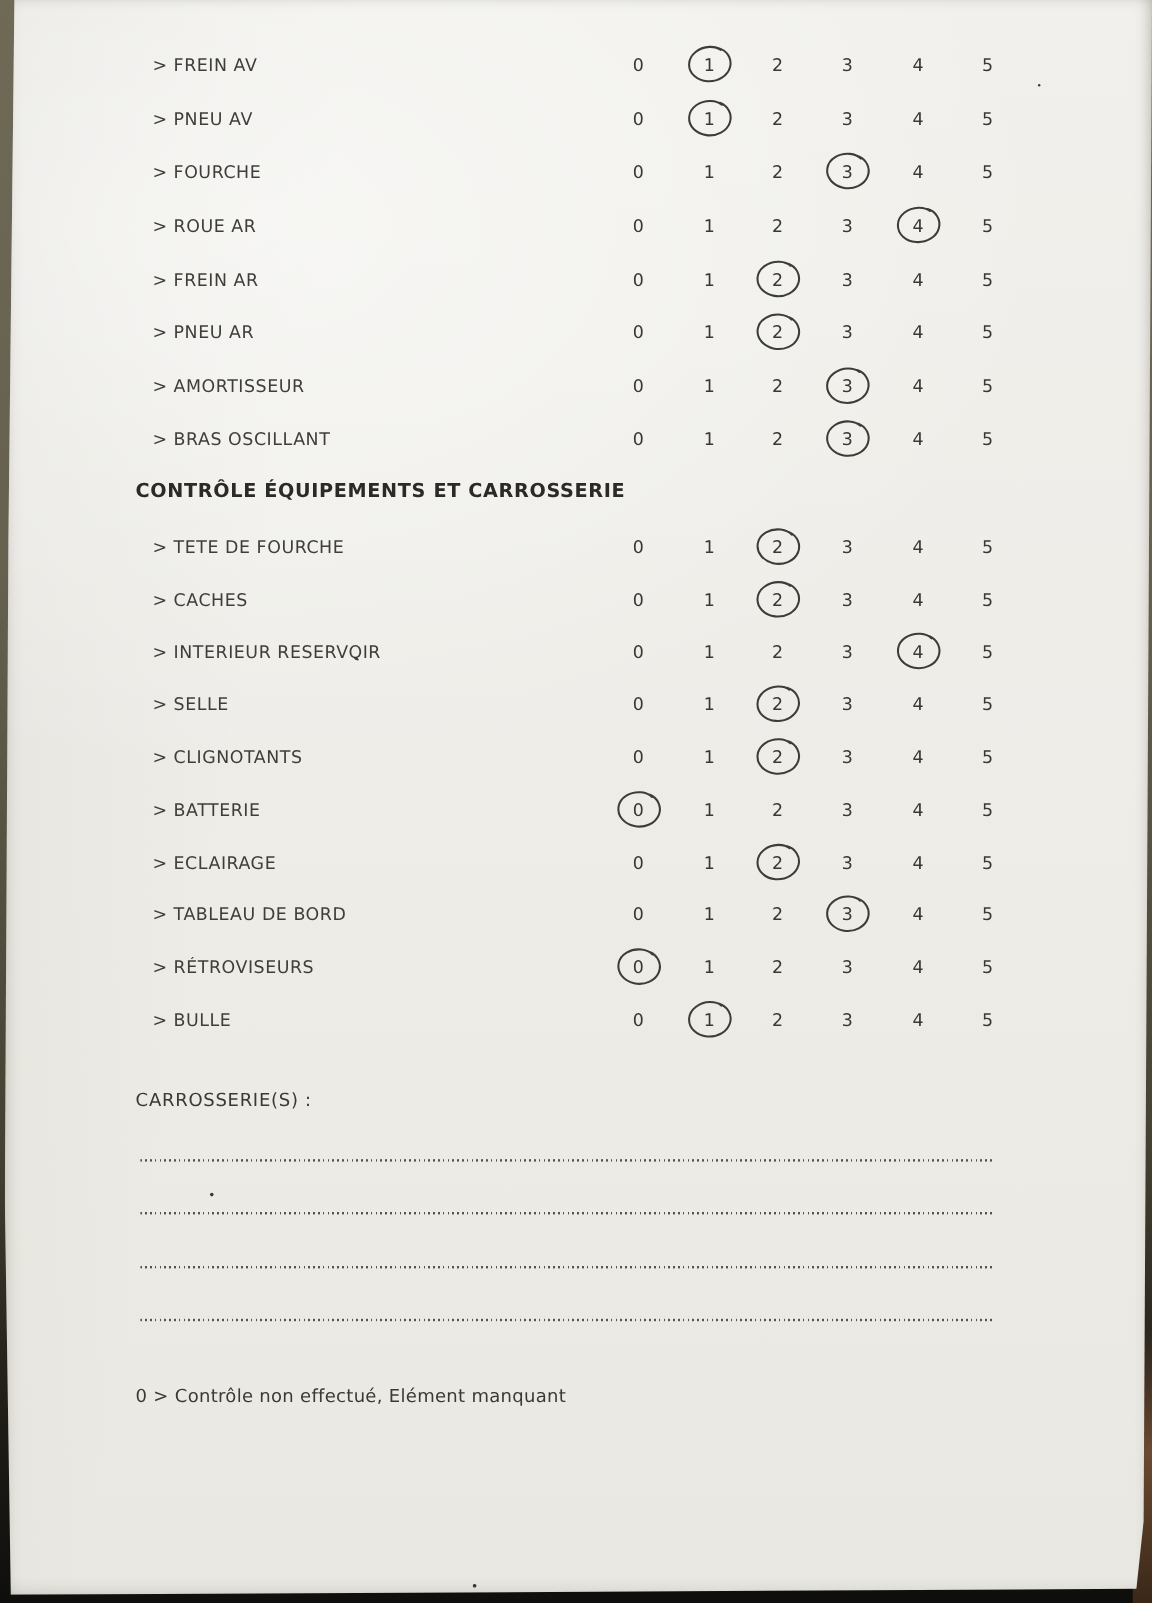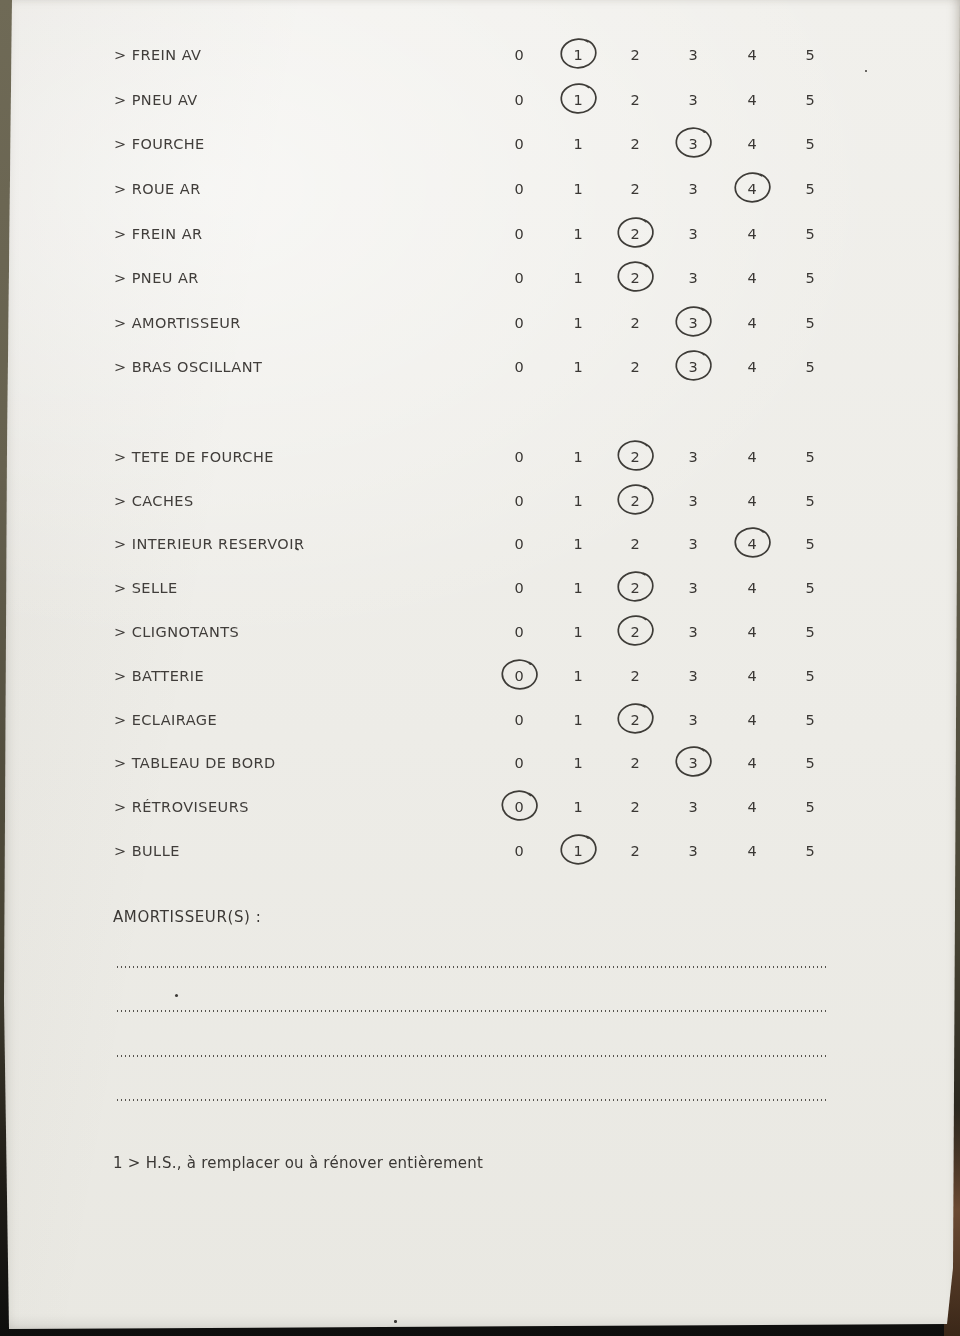--- a/index.html
+++ b/index.html
@@ -14,21 +14,21 @@
   .paper{position:absolute;inset:0;
     clip-path:polygon(12px 0px,960px 0px,953px 1268px,947px 1324px,9px 1329px,4px 1000px,7px 450px);
     background:
       radial-gradient(1100px 750px at 22% 14%,rgba(255,255,255,.5),rgba(255,255,255,0) 62%),
       linear-gradient(100deg,rgba(70,60,40,.05),rgba(0,0,0,0) 26%),
       linear-gradient(180deg,#f1f0ec 0%,#edece7 55%,#e9e8e2 100%);
     box-shadow:inset 10px 0 16px -9px rgba(60,52,36,.35),
                inset -8px 0 14px -9px rgba(80,66,50,.38),
                inset 0 -12px 20px -12px rgba(40,34,24,.45);}
   .content{position:absolute;inset:0;color:#3c3936;}
-  .row{position:relative;}
+  .row{position:relative;margin-left:13px;}
   .row-label{position:absolute;left:114px;top:50%;transform:translateY(-50%);
     font-size:14.5px;letter-spacing:.45px;color:#403d3a;white-space:nowrap;}
   .cell{position:absolute;top:50%;transform:translateY(-50%);width:42px;
     text-align:center;font-size:14.5px;color:#3a3734;}
   .pen-circle{position:absolute;left:50%;top:50%;width:45px;height:36px;overflow:visible;}
   .pen-circle path{fill:none;stroke:#2f2c28;stroke-width:1.8;stroke-linecap:round;opacity:.92;}
   #rows1{position:absolute;top:33px;left:0;right:0;}
   #rows1 .row{height:44.6px;}
   #rows2{position:absolute;top:435px;left:0;right:0;}
   #rows2 .row{height:43.8px;padding-left:26px;}
@@ -145,20 +145,21 @@
   <span class="cell" style="left: 498px;">0</span>
             <span class="cell" style="left: 557px;">1</span>
             <span class="cell" style="left: 614px;">2</span>
             <span class="cell" style="left: 672px;">3<svg viewBox="0 0 46 38" class="pen-circle" style="transform: translate(-50%, -53%) rotate(1deg);">
                 <path d="M32.5 5.2 C39.5 7.8 43.6 15.2 41.2 22.4 C38.6 30.2 29.4 34.8 20.2 33.4 C11.4 32 4.6 25.4 5.4 17.2 C6.2 8.8 15.2 3 24.6 3.4 C28.4 3.6 32.2 4.9 34.4 7"></path>
               </svg></span>
             <span class="cell" style="left: 731px;">4</span>
             <span class="cell" style="left: 789px;">5</span>
           </div>
 </section>
+      <h2 class="section-header">CONTRÔLE ÉQUIPEMENTS ET CARROSSERIE</h2>
       <section id="rows2">
   <div class="row">
     <span class="row-label">&gt; TETE DE FOURCHE</span>
   <span class="cell" style="left: 498px;">0</span>
             <span class="cell" style="left: 557px;">1</span>
             <span class="cell" style="left: 614px;">2<svg viewBox="0 0 46 38" class="pen-circle" style="transform: translate(-50%, -53%) rotate(5deg);">
                 <path d="M32.5 5.2 C39.5 7.8 43.6 15.2 41.2 22.4 C38.6 30.2 29.4 34.8 20.2 33.4 C11.4 32 4.6 25.4 5.4 17.2 C6.2 8.8 15.2 3 24.6 3.4 C28.4 3.6 32.2 4.9 34.4 7"></path>
               </svg></span>
             <span class="cell" style="left: 672px;">3</span>
             <span class="cell" style="left: 731px;">4</span>
@@ -266,29 +267,29 @@
   <span class="cell" style="left: 498px;">0</span>
             <span class="cell" style="left: 557px;">1<svg viewBox="0 0 46 38" class="pen-circle" style="transform: translate(-50%, -53%) rotate(-3deg);">
                 <path d="M32.5 5.2 C39.5 7.8 43.6 15.2 41.2 22.4 C38.6 30.2 29.4 34.8 20.2 33.4 C11.4 32 4.6 25.4 5.4 17.2 C6.2 8.8 15.2 3 24.6 3.4 C28.4 3.6 32.2 4.9 34.4 7"></path>
               </svg></span>
             <span class="cell" style="left: 614px;">2</span>
             <span class="cell" style="left: 672px;">3</span>
             <span class="cell" style="left: 731px;">4</span>
             <span class="cell" style="left: 789px;">5</span>
           </div>
 </section>
-      <div class="obs-label">AMORTISSEUR(S) :</div>
+      <div class="obs-label">CARROSSERIE(S) :</div>
       <div class="obs-lines" id="obsLines">
           <div class="dotted"></div>
           <div class="dotted"></div>
           <div class="dotted"></div>
           <div class="dotted"></div>
         </div>
       <div class="legend" id="legend">
-          <div>1 &gt; H.S., à remplacer ou à rénover entièrement</div>
+          <div>0 &gt; Contrôle non effectué, Elément manquant</div>
         </div>
       <span class="speck s1"></span>
       <span class="speck s2"></span>
       <span class="speck s3"></span>
       <span class="speck s4"></span>
     </div>
   </div>
 </div>
 
 </body></html>

